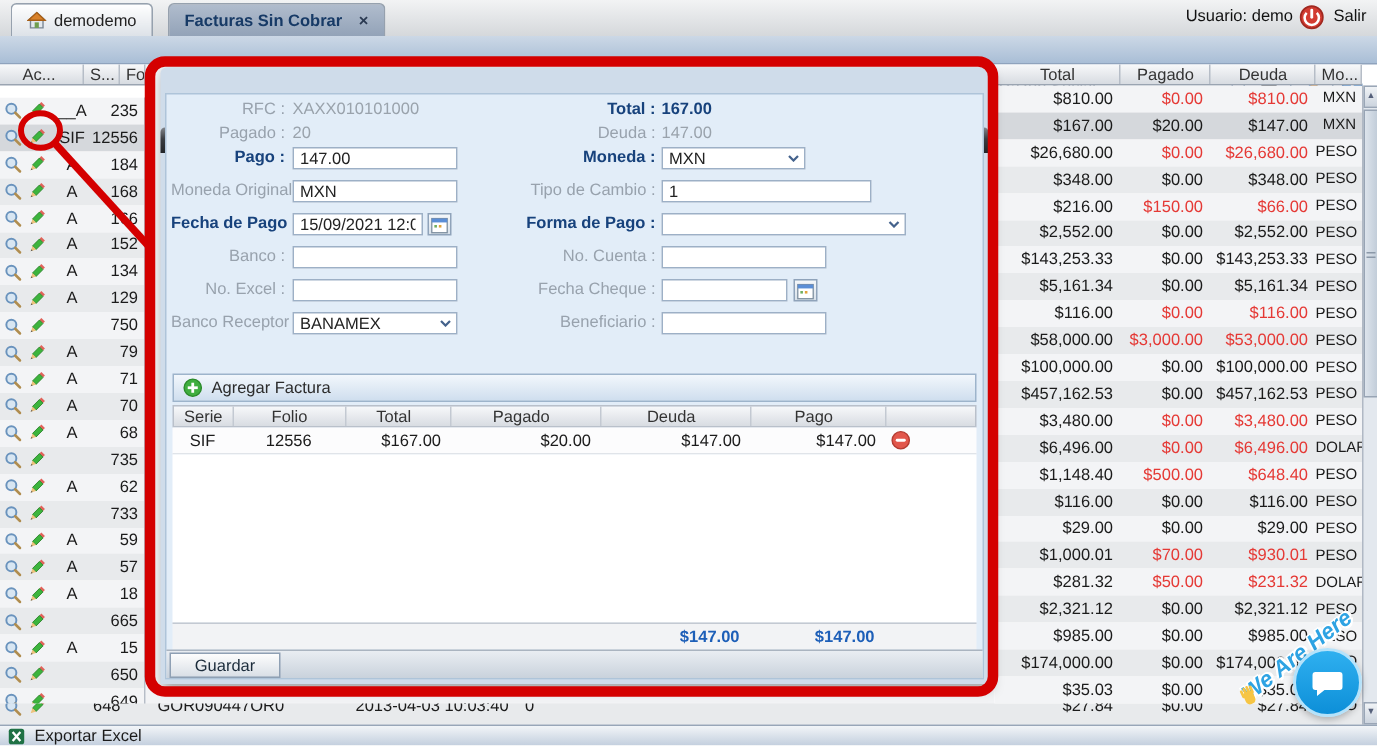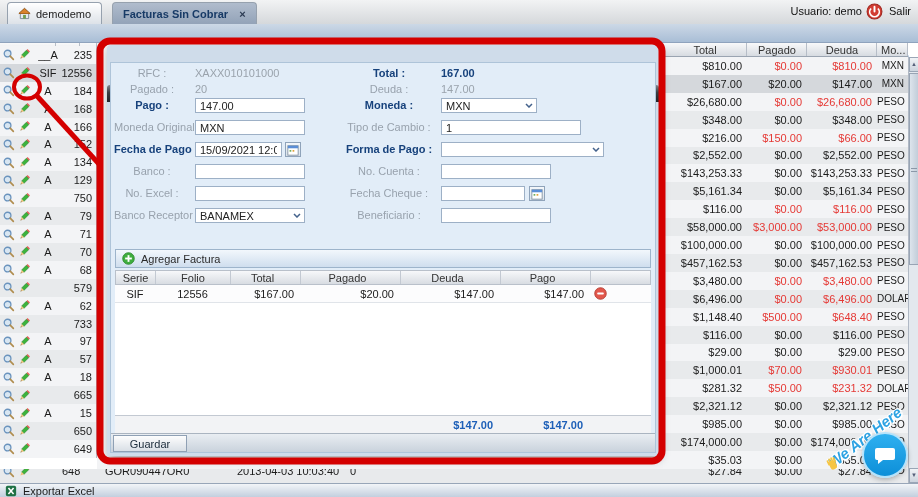--- a/index.html
+++ b/index.html
@@ -34,21 +34,21 @@
   .thead { display:flex; background:linear-gradient(#f8f9fa,#d7dbe1); border-bottom:1px solid #9aa4b1; color:#333; }
   .thead > div { border-right:1px solid #b6bdc7; padding:1px 3px 0 4px; overflow:hidden; white-space:nowrap; }
   #lheader { left:0; top:43px; width:97px; height:14px; }
   #lheader .h-ac { width:56px;padding-left:15px; } #lheader .h-s { width:24px; } #lheader .h-folio { flex:1; }
   #rheader { left:663px; top:43px; width:245px; height:14px; }
   #rheader .h-total { width:84px; text-align:center; } #rheader .h-pagado { width:60px; text-align:center; }
   #rheader .h-deuda { width:70px; text-align:center; } #rheader .h-mon { width:31px; }
 
   #centerbg { left:97px; top:43px; width:566px; height:440px; background:#f2f3f5; }
 
-  #lrows { left:0; top:46px; width:97px; height:412px; overflow:hidden; border-right:1px solid #b6bdc7; }
+  #lrows { left:0; top:65px; width:97px; height:412px; overflow:hidden; border-right:1px solid #b6bdc7; }
   #rrows { left:663px; top:57px; width:245px; height:412px; overflow:hidden; }
   #lrows > div, #rrows > div { height:17.91px; display:flex; align-items:center; }
   #lrows > div:nth-child(odd), #rrows > div:nth-child(odd) { background:#f3f4f6; }
   #lrows > div:nth-child(even), #rrows > div:nth-child(even) { background:#e8eaec; }
   #lrows > div.sel, #rrows > div.sel { background:#d5d8dc; }
   .l-ac { width:36px; display:flex; gap:3px; padding-left:2px; align-items:center; }
   .l-s { width:24px; text-align:center; }
   .l-f { flex:1; text-align:right; padding-right:4px; }
   .r-t { width:84px; text-align:right; padding-right:5px; }
   .r-p { width:60px; text-align:right; padding-right:5px; }
@@ -78,21 +78,21 @@
   
   #modal { left:107px; top:45px; width:552px; height:411px; z-index:5;
            box-shadow:2px 3px 8px rgba(0,0,0,.35); border-radius:4px 4px 0 0; background:#cfdcea; }
   #m-title { position:absolute; left:0; top:0; right:0; height:17px; border-radius:3px 3px 0 0;
              background:linear-gradient(#83868c,#3a3d42 45%,#232529); color:#fff; font-weight:bold;
              display:flex; align-items:center; padding-left:9px;margin-top:40px; }
   .m-btn { position:absolute; top:2px; width:13px; height:13px; color:#fff; font-size:11px;
            text-align:center; line-height:13px; cursor:default; }
   #m-body { position:absolute; left:3px; top:17px; right:3px; bottom:3px; background:#e2edf8;
             border:1px solid #aec4d9; }
-  .flabel { position:absolute; text-align:center; color:#98a2ad; height:15px; line-height:15px; white-space:nowrap; }
+  .flabel { position:absolute; text-align:right; color:#98a2ad; height:15px; line-height:15px; white-space:nowrap; }
   .flabel.blue { color:#17427c; font-weight:bold; }
   .fvalgray { position:absolute; color:#9aa3ac; height:15px; line-height:15px; }
   .fvalblue { position:absolute; color:#17427c; font-weight:bold; height:15px; line-height:15px; }
   .m-input { position:absolute; height:15px; border:1px solid #9db0c6; background:#fff;
              font-family:"Liberation Sans",sans-serif; font-size:11px; color:#222; padding:0 4px; }
   .m-select { position:absolute; height:15px; border:1px solid #9db0c6; background:#fff;
               display:flex; align-items:center; justify-content:space-between; padding:0 3px 0 4px; color:#222; }
   .m-calbtn { position:absolute; width:16px; height:15px; background:linear-gradient(#f4f7fa,#d8e1ea);
               border:1px solid #8fa3ba; display:flex; align-items:center; justify-content:center; }
   #m-agregar { position:absolute; left:4px; right:4px; top:186px; height:19px;
@@ -466,21 +466,21 @@
         <span class="rowicon"><svg viewBox="0 0 14 14" width="13" height="13">
               <g transform="rotate(45 7 7)">
                 <rect x="5.2" y="0.5" width="3.6" height="2" fill="#e0635a"></rect>
                 <rect x="5.2" y="2.5" width="3.6" height="7" fill="#3cb43c" stroke="#268026" stroke-width="0.6"></rect>
                 <polygon points="5.2,9.5 8.8,9.5 7,13.2" fill="#edc27a"></polygon>
                 <polygon points="6.4,11.7 7.6,11.7 7,13.2" fill="#555"></polygon>
               </g>
             </svg></span>
       </span>
       <span class="l-s"></span>
-      <span class="l-f">579</span>
+      <span class="l-f">735</span>
     </div>
       <div>
       <span class="l-ac">
         <span class="rowicon"><svg viewBox="0 0 14 14" width="13" height="13">
               <circle cx="6" cy="6" r="3.6" fill="#d8e6f2" stroke="#6a93bd" stroke-width="1.4"></circle>
               <line x1="8.8" y1="8.8" x2="12.2" y2="12.2" stroke="#b08d4f" stroke-width="1.8" stroke-linecap="round"></line>
             </svg></span>
         <span class="rowicon"><svg viewBox="0 0 14 14" width="13" height="13">
               <g transform="rotate(45 7 7)">
                 <rect x="5.2" y="0.5" width="3.6" height="2" fill="#e0635a"></rect>
@@ -520,21 +520,21 @@
         <span class="rowicon"><svg viewBox="0 0 14 14" width="13" height="13">
               <g transform="rotate(45 7 7)">
                 <rect x="5.2" y="0.5" width="3.6" height="2" fill="#e0635a"></rect>
                 <rect x="5.2" y="2.5" width="3.6" height="7" fill="#3cb43c" stroke="#268026" stroke-width="0.6"></rect>
                 <polygon points="5.2,9.5 8.8,9.5 7,13.2" fill="#edc27a"></polygon>
                 <polygon points="6.4,11.7 7.6,11.7 7,13.2" fill="#555"></polygon>
               </g>
             </svg></span>
       </span>
       <span class="l-s">A</span>
-      <span class="l-f">97</span>
+      <span class="l-f">59</span>
     </div>
       <div>
       <span class="l-ac">
         <span class="rowicon"><svg viewBox="0 0 14 14" width="13" height="13">
               <circle cx="6" cy="6" r="3.6" fill="#d8e6f2" stroke="#6a93bd" stroke-width="1.4"></circle>
               <line x1="8.8" y1="8.8" x2="12.2" y2="12.2" stroke="#b08d4f" stroke-width="1.8" stroke-linecap="round"></line>
             </svg></span>
         <span class="rowicon"><svg viewBox="0 0 14 14" width="13" height="13">
               <g transform="rotate(45 7 7)">
                 <rect x="5.2" y="0.5" width="3.6" height="2" fill="#e0635a"></rect>

